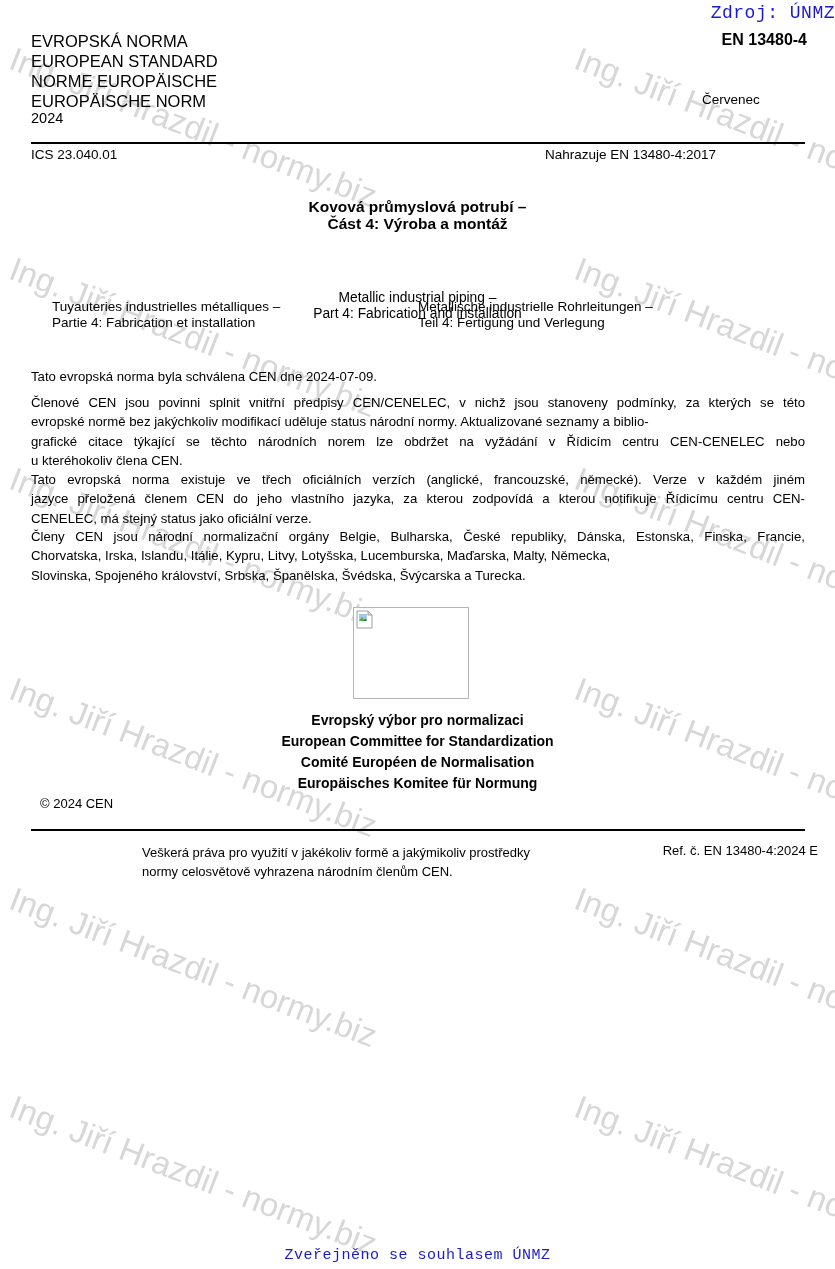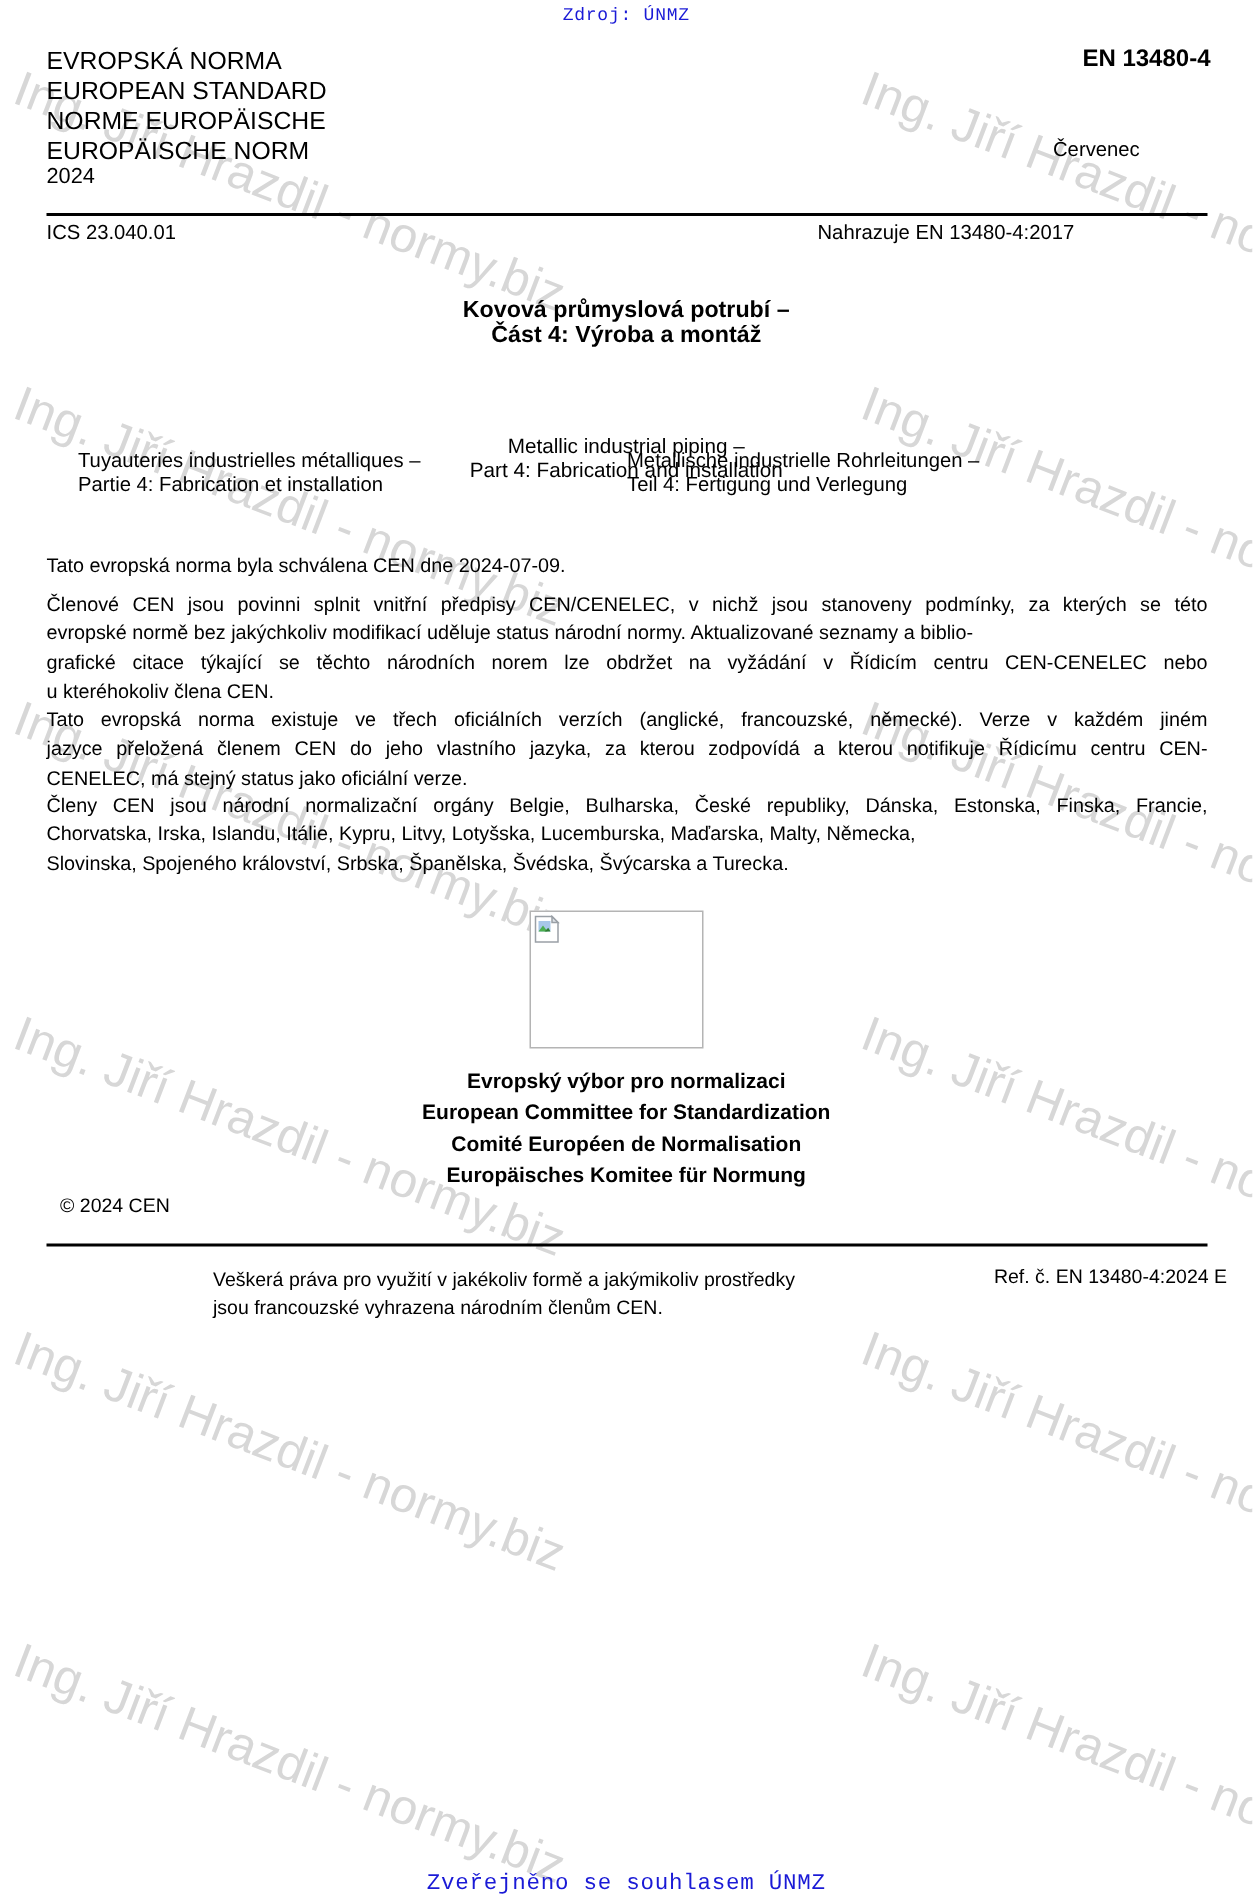--- a/index.html
+++ b/index.html
@@ -13,21 +13,21 @@
     position:absolute;white-space:nowrap;
     font-family:"Liberation Sans",sans-serif;
     font-size:33px;color:#d7d7d7;
     transform:rotate(21deg);transform-origin:0 0;
     user-select:none;
   }
   
   #content{position:absolute;inset:0;z-index:1;}
   .abs{position:absolute;}
   .mono{font-family:"Liberation Mono","DejaVu Sans Mono",monospace;color:#1a1ad6;}
-  #zdroj{top:3px;left:0;right:0;text-align:center;font-size:12px;letter-spacing:.5px;}
+  #zdroj{top:3px;left:0;right:0;text-align:right;font-size:18px;letter-spacing:.5px;}
   #pub{top:1247px;left:0;right:0;text-align:center;font-size:15px;letter-spacing:.5px;}
   .hline{position:absolute;left:31px;width:774px;height:2px;background:#000;}
   .hdr-title{position:absolute;left:31px;font-weight:normal;font-size:16.5px;line-height:20px;white-space:nowrap;}
   #year{left:31px;top:110px;font-size:14.5px;}
   #stdno{right:28px;top:31px;font-weight:bold;font-size:16px;}
   #month{left:702px;top:92px;font-size:13.5px;}
   #ics{left:31px;top:147px;font-size:13.5px;}
   #replaces{left:545px;top:147px;font-size:13.5px;}
   .ctr{left:0;right:0;text-align:center;}
   .t-cs{font-weight:bold;font-size:15.5px;line-height:17.5px;}
@@ -136,20 +136,20 @@
     <div class="abs ctr cmt" style="top:710px">Evropský výbor pro normalizaci</div>
     <div class="abs ctr cmt" style="top:731px">European Committee for Standardization</div>
     <div class="abs ctr cmt" style="top:752px">Comité Européen de Normalisation</div>
     <div class="abs ctr cmt" style="top:773px">Europäisches Komitee für Normung</div>
 
     <div class="hline" style="top:829px"></div>
 
     <div id="foot-copy" class="abs">© 2024 CEN</div>
     <div id="foot-rights" class="abs">
       <div>Veškerá práva pro využití v jakékoliv formě a jakýmikoliv prostředky</div>
-      <div>jsou francouzské vyhrazena národním členům CEN.</div>
+      <div>normy celosvětově vyhrazena národním členům CEN.</div>
     </div>
     <div id="foot-ref" class="abs">Ref. č. EN 13480-4:2024 E</div>
 
     <div id="pub" class="abs mono">Zveřejněno se souhlasem ÚNMZ</div>
 
   </div>
 </div>
 
 </body></html>

